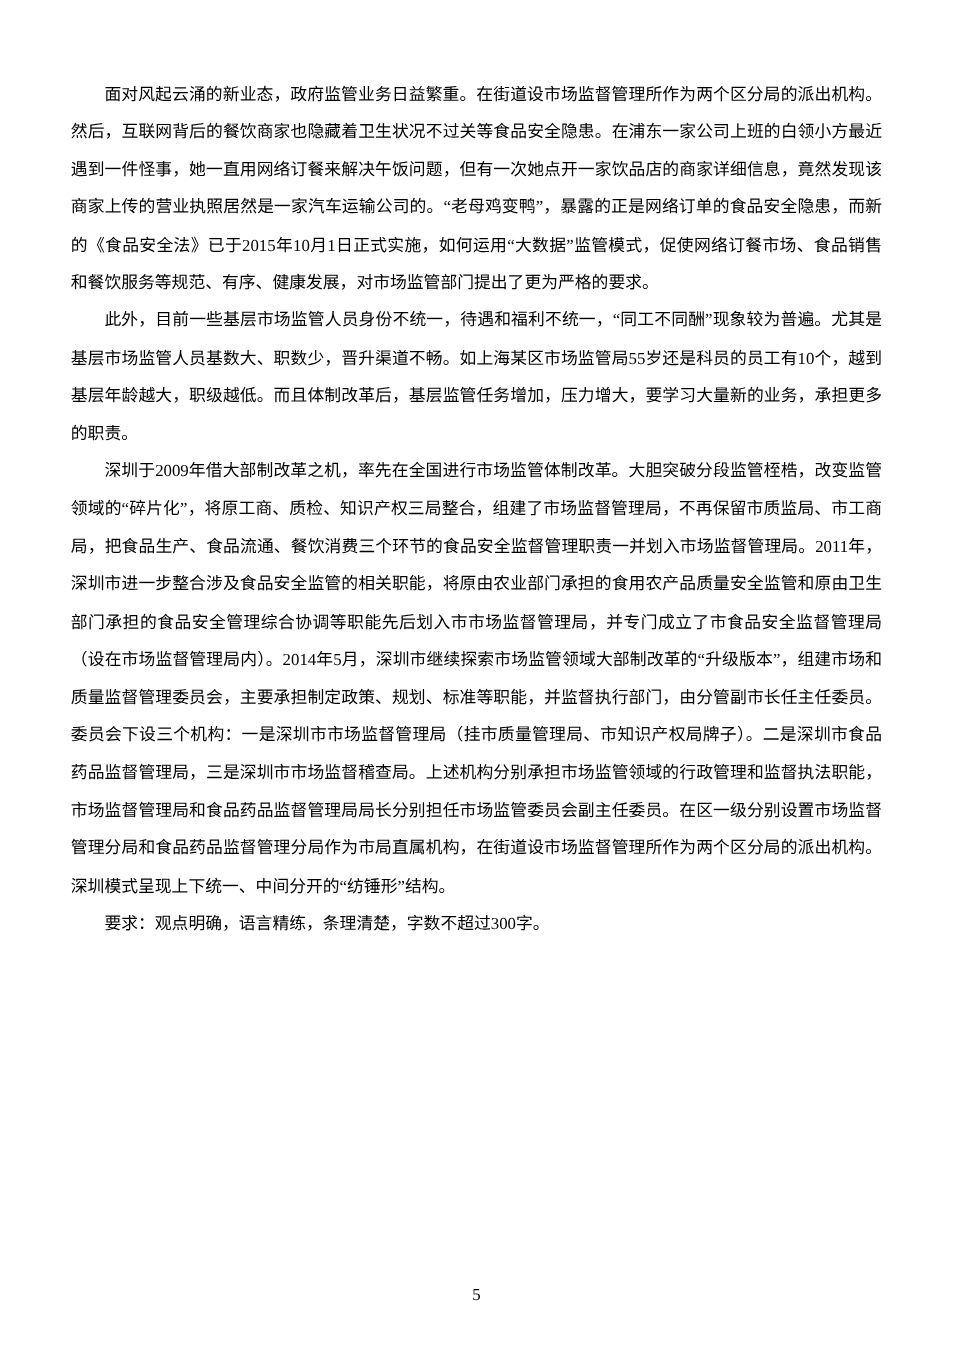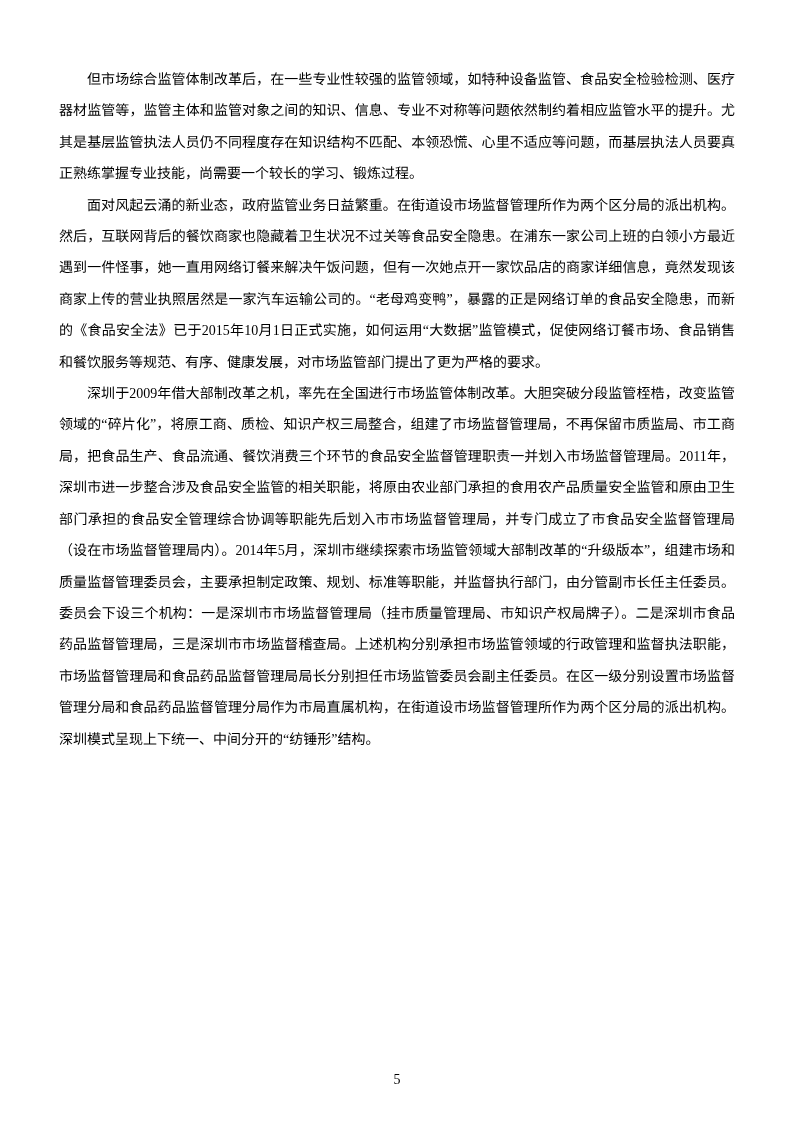--- a/index.html
+++ b/index.html
@@ -41,18 +41,19 @@
     text-align: center;
     font-size: 14px;
     line-height: 20px;
   }
 </style>
 </head>
 <body>
 
 <div class="page">
   <div class="content">
-    <p>但市场综合监管体制改革后，在一些专业性较强的监管领域，如特种设备监管、食品安全检验检测、医疗器材监管等，监管主体和监管对象之间的知识、信息、专业不对称等问题依然制约着相应监管水平的提升。尤其是基层监管执法人员仍不同程度存在知识结构不匹配、本领恐慌、心里不适应等问题，而基层执法人员要真正熟练掌握专业技能，尚需要一个较长的学习、锻炼过程。</p>
     <p>面对风起云涌的新业态，政府监管业务日益繁重。在街道设市场监督管理所作为两个区分局的派出机构。然后，互联网背后的餐饮商家也隐藏着卫生状况不过关等食品安全隐患。在浦东一家公司上班的白领小方最近遇到一件怪事，她一直用网络订餐来解决午饭问题，但有一次她点开一家饮品店的商家详细信息，竟然发现该商家上传的营业执照居然是一家汽车运输公司的。“老母鸡变鸭”，暴露的正是网络订单的食品安全隐患，而新的《食品安全法》已于2015年10月1日正式实施，如何运用“大数据”监管模式，促使网络订餐市场、食品销售和餐饮服务等规范、有序、健康发展，对市场监管部门提出了更为严格的要求。</p>
+    <p>此外，目前一些基层市场监管人员身份不统一，待遇和福利不统一，“同工不同酬”现象较为普遍。尤其是基层市场监管人员基数大、职数少，晋升渠道不畅。如上海某区市场监管局55岁还是科员的员工有10个，越到基层年龄越大，职级越低。而且体制改革后，基层监管任务增加，压力增大，要学习大量新的业务，承担更多的职责。</p>
     <p>深圳于2009年借大部制改革之机，率先在全国进行市场监管体制改革。大胆突破分段监管桎梏，改变监管领域的“碎片化”，将原工商、质检、知识产权三局整合，组建了市场监督管理局，不再保留市质监局、市工商局，把食品生产、食品流通、餐饮消费三个环节的食品安全监督管理职责一并划入市场监督管理局。2011年，深圳市进一步整合涉及食品安全监管的相关职能，将原由农业部门承担的食用农产品质量安全监管和原由卫生部门承担的食品安全管理综合协调等职能先后划入市市场监督管理局，并专门成立了市食品安全监督管理局（设在市场监督管理局内）。2014年5月，深圳市继续探索市场监管领域大部制改革的“升级版本”，组建市场和质量监督管理委员会，主要承担制定政策、规划、标准等职能，并监督执行部门，由分管副市长任主任委员。委员会下设三个机构：一是深圳市市场监督管理局（挂市质量管理局、市知识产权局牌子）。二是深圳市食品药品监督管理局，三是深圳市市场监督稽查局。上述机构分别承担市场监管领域的行政管理和监督执法职能，市场监督管理局和食品药品监督管理局局长分别担任市场监管委员会副主任委员。在区一级分别设置市场监督管理分局和食品药品监督管理分局作为市局直属机构，在街道设市场监督管理所作为两个区分局的派出机构。深圳模式呈现上下统一、中间分开的“纺锤形”结构。</p>
+    <p>要求：观点明确，语言精练，条理清楚，字数不超过300字。</p>
   </div>
   <div class="page-number">5</div>
 </div>
 
 </body></html>

